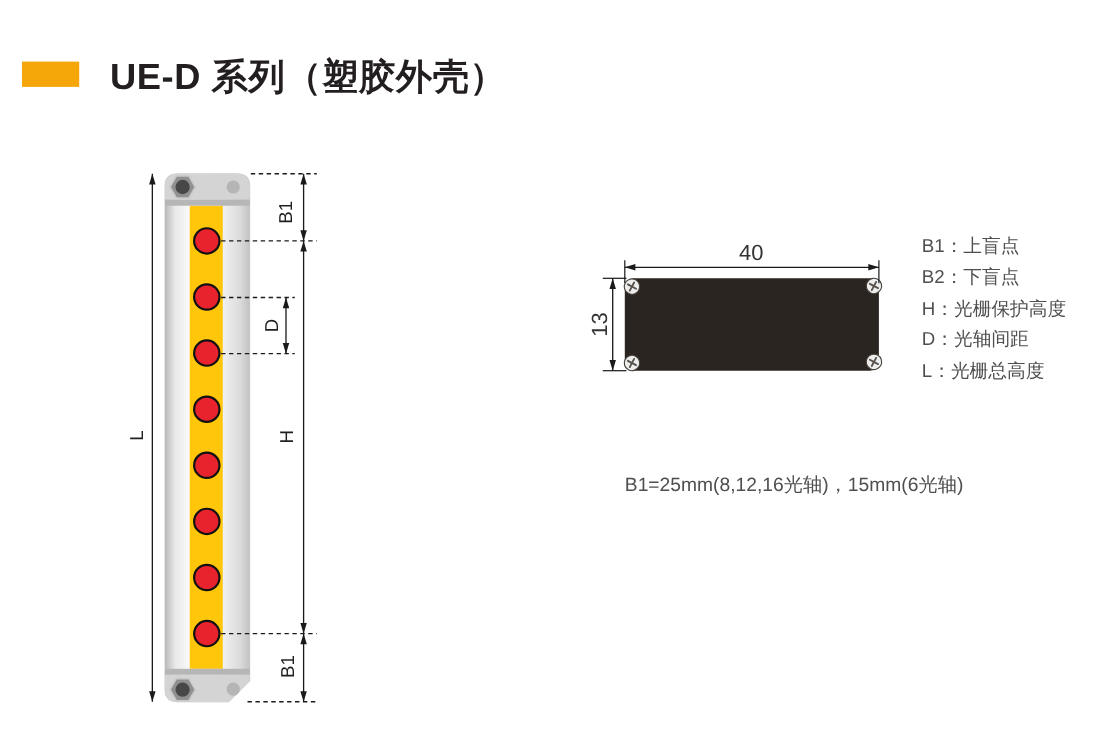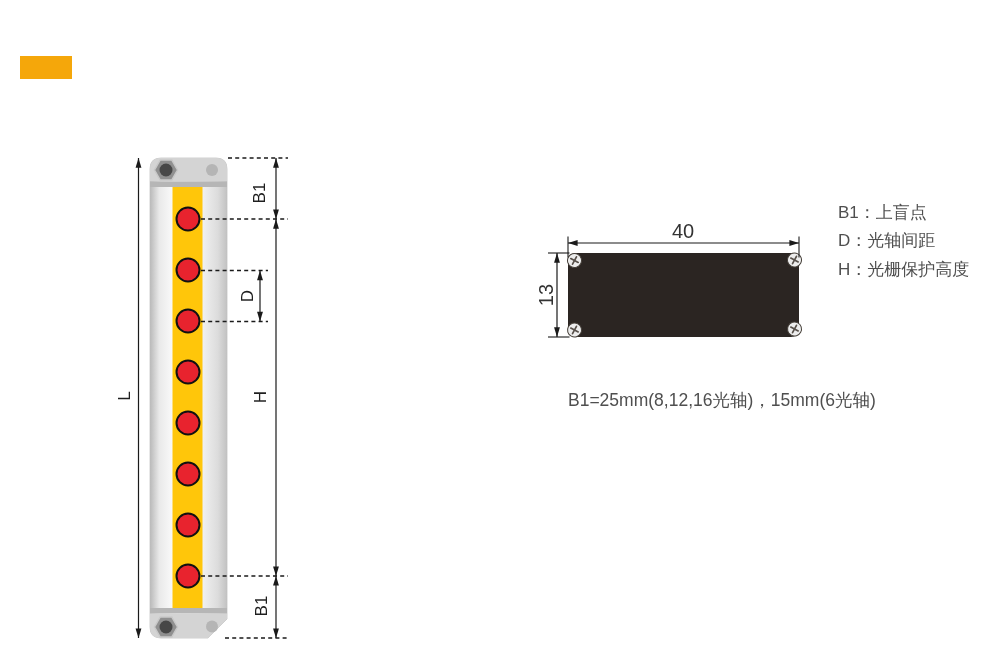--- a/index.html
+++ b/index.html
@@ -32,37 +32,38 @@
   .screw-cross{stroke:#58514b;stroke-width:1.7;stroke-linecap:round;}
   
   .dim-label{
     position:absolute;font-size:17px;color:#1f1f1f;white-space:nowrap;
     transform:translate(-50%,-50%) rotate(-90deg);
   }
   .dim-label.horiz{transform:translate(-50%,-50%);}
   .dim-label.big{font-size:20px;color:#333333;}
   
   .legend{
-    position:absolute;left:838px;top:199px;
+    position:absolute;left:838px;top:210px;
     font-size:17px;line-height:28.4px;color:var(--text-gray,#4F4F4F);
     white-space:nowrap;
   }
   
   .specs{
-    position:absolute;left:568px;top:384px;
+    position:absolute;left:568px;top:424px;
     font-size:17.5px;line-height:32.6px;color:var(--text-gray,#4F4F4F);
     white-space:nowrap;
   }
 </style>
 </head>
 <body style="--accent-orange: #F5A70A; --strip-yellow: #FFC60A; --beam-red: #E8232E; --housing-dark: #2B2522; --text-dark: #231F20; --text-gray: #4F4F4F; --line-black: #1A1A1A;">
 
 <div class="canvas">
 
   <div class="title-swatch"></div>
+  <h1 class="page-title">UE-D 系列（塑胶外壳）</h1>
 
   <svg class="diagram" width="1000" height="667" viewBox="0 0 1000 667">
     <defs>
       <marker id="arr" viewBox="0 0 12 12" refX="11" refY="6" markerWidth="11" markerHeight="11" markerUnits="userSpaceOnUse" orient="auto-start-reverse">
         <path d="M0.5 2.8 L11 6 L0.5 9.2 Z" fill="#1a1a1a"></path>
       </marker>
       <linearGradient id="bodyGrad" x1="0" y1="0" x2="1" y2="0">
         <stop offset="0" stop-color="#b9b9b9"></stop>
         <stop offset="0.12" stop-color="#e9e9e9"></stop>
         <stop offset="0.35" stop-color="#ffffff"></stop>
@@ -146,21 +147,23 @@
   <div class="dim-label" style="left:260px;top:193px;">B1</div>
   <div class="dim-label" style="left:248px;top:296px;">D</div>
   <div class="dim-label" style="left:261px;top:397px;">H</div>
   <div class="dim-label" style="left:262px;top:606px;">B1</div>
   <div class="dim-label" style="left:125px;top:396px;">L</div>
   <div class="dim-label horiz big" style="left:683px;top:231px;">40</div>
   <div class="dim-label big" style="left:546px;top:295px;">13</div>
 
   <div class="legend">
     <div>B1：上盲点</div>
+    <div>B2：下盲点</div>
+    <div>H：光栅保护高度</div>
     <div>D：光轴间距</div>
-    <div>H：光栅保护高度</div>
+    <div>L：光栅总高度</div>
   </div>
 
   <div class="specs">
     <div>B1=25mm(8,12,16光轴)，15mm(6光轴)</div>
   </div>
 
 </div>
 
 </body></html>

